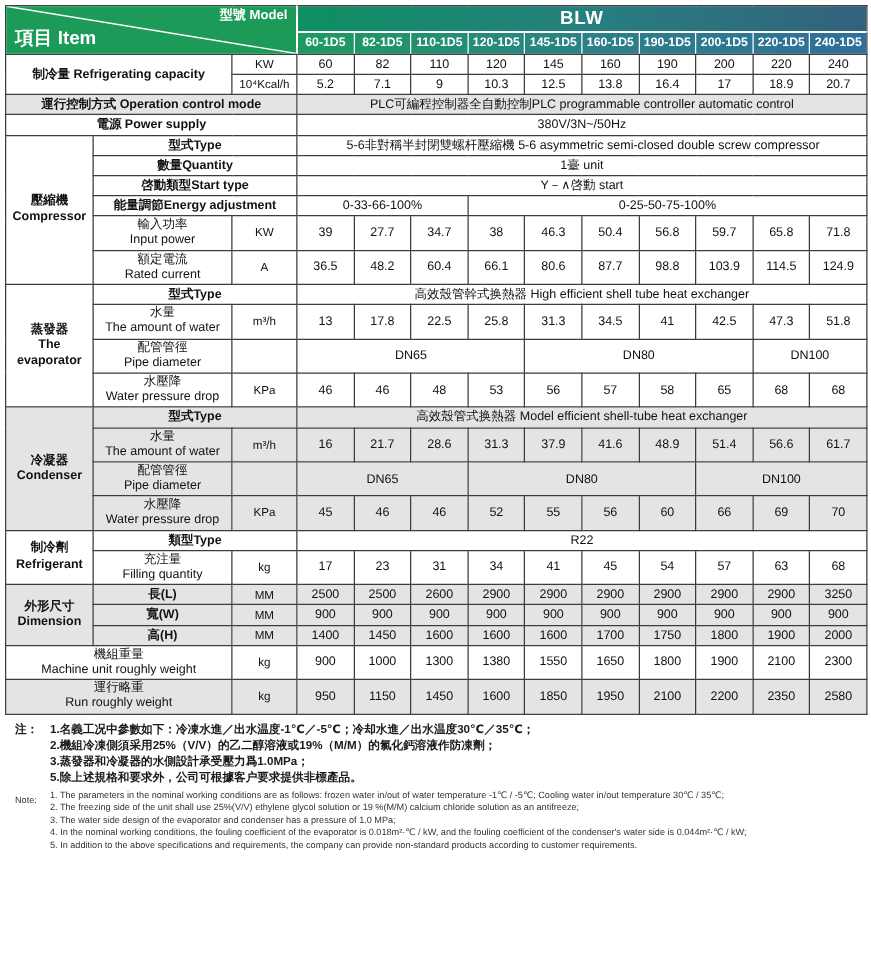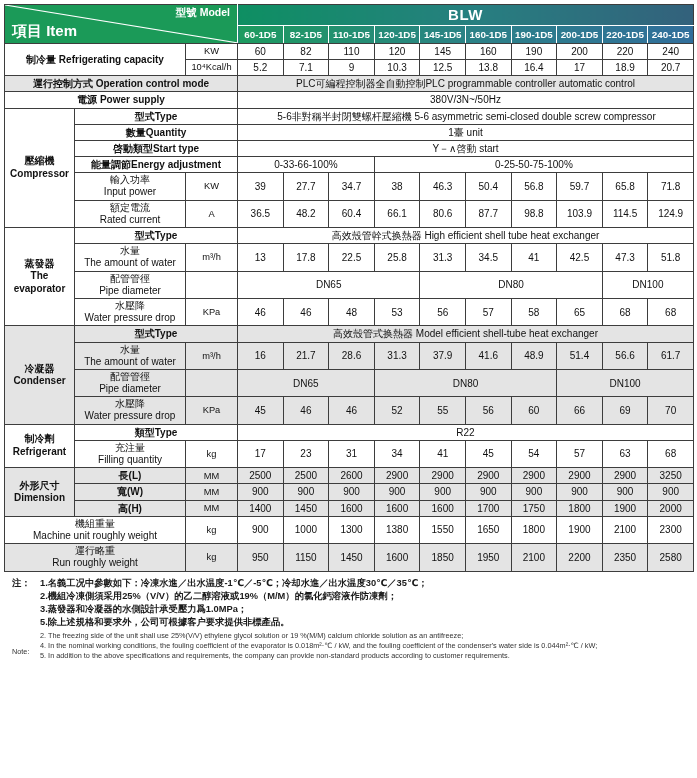--- a/index.html
+++ b/index.html
@@ -23,21 +23,21 @@
   td.label{font-weight:bold;font-size:10px;}
   td.label2{font-weight:normal;font-size:10px;line-height:1.22;}
   td.section{font-weight:bold;font-size:10px;line-height:1.25;}
   td.unit{font-size:9.3px;}
   td.tl{text-align:center;padding-left:3px;}
   
   .notes{margin-top:5px;padding-left:8px;width:685px;}
   .notes-cn{position:relative;padding-left:28px;font-size:9.3px;line-height:13px;font-weight:600;color:#1a1a1a;}
   .notes-cn .gut{position:absolute;left:0;top:0;font-weight:bold;}
   .notes-en{position:relative;padding-left:28px;font-size:7.3px;line-height:10px;color:#333;margin-top:2px;}
-  .notes-en .gut{position:absolute;left:0;top:16px;}
+  .notes-en .gut{position:absolute;left:0;top:4px;}
   .nline{white-space:nowrap;}
 </style>
 </head>
 <body>
 
 <div class="page">
   <table class="spec">
     <colgroup>
       <col class="cA">
         <col class="cB">
@@ -341,18 +341,20 @@
   <div class="notes">
     <div class="notes-cn" id="notes-cn">
       <span class="gut">注：</span>
     <div class="nline">1.名義工况中參數如下：冷凍水進／出水温度-1℃／-5℃；冷却水進／出水温度30℃／35℃；</div>
         <div class="nline">2.機組冷凍側須采用25%（V/V）的乙二醇溶液或19%（M/M）的氯化鈣溶液作防凍劑；</div>
         <div class="nline">3.蒸發器和冷凝器的水側設計承受壓力爲1.0MPa；</div>
         <div class="nline">5.除上述規格和要求外，公司可根據客户要求提供非標產品。</div>
       </div>
     <div class="notes-en" id="notes-en">
       <span class="gut">Note:</span>
+    <div class="nline">1. The parameters in the nominal working conditions are as follows: frozen water in/out of water temperature -1℃ / -5℃; Cooling water in/out temperature 30℃ / 35℃;</div>
         <div class="nline">2. The freezing side of the unit shall use 25%(V/V) ethylene glycol solution or 19 %(M/M) calcium chloride solution as an antifreeze;</div>
+        <div class="nline">3. The water side design of the evaporator and condenser has a pressure of 1.0 MPa;</div>
         <div class="nline">4. In the nominal working conditions, the fouling coefficient of the evaporator is 0.018m²·℃ / kW, and the fouling coefficient of the condenser's water side is 0.044m²·℃ / kW;</div>
         <div class="nline">5. In addition to the above specifications and requirements, the company can provide non-standard products according to customer requirements.</div>
       </div>
   </div>
 </div>
 
 </body></html>

